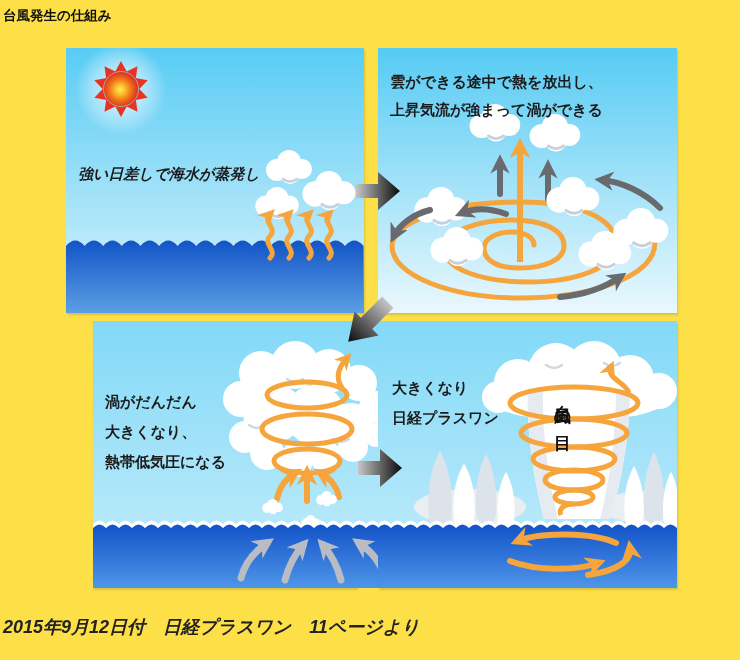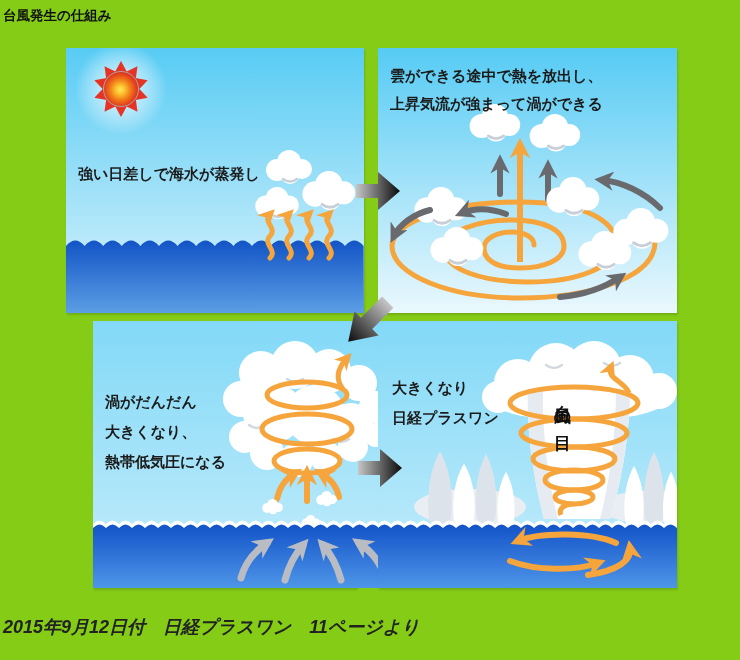--- a/index.html
+++ b/index.html
@@ -1,28 +1,28 @@
 <!DOCTYPE html>
 <html><head>
 <meta charset="utf-8">
 <style>
   html,body{margin:0;padding:0;background:#fff;}
-  #stage{position:relative;width:740px;height:660px;background:#84cc16;overflow:hidden;
+  #stage{position:relative;width:740px;height:660px;background:#fde047;overflow:hidden;
          font-family:"Liberation Sans","DejaVu Sans",sans-serif;}
   .page-title{position:absolute;left:3px;top:7px;font-size:13.5px;font-weight:bold;color:#111;}
   .source{position:absolute;left:3px;top:615px;font-size:18px;font-weight:bold;color:#222;font-style:italic;}
   .panel{position:absolute;box-shadow:1px 2px 2px rgba(0,0,0,0.14);}
   .panel svg{position:absolute;left:0;top:0;}
-  #panel1{left:66px;top:48px;width:298px;height:265px;}
+  #panel1{left:66px;top:48px;width:298px;height:265px;font-style:italic;}
   #panel2{left:378px;top:48px;width:299px;height:265px;}
   #panel3{left:66px;top:321px;width:264px;height:267px;margin-left:27px;}
   #panel4{left:378px;top:321px;width:299px;height:267px;}
   .cap{position:absolute;font-size:15px;font-weight:600;color:#1a1a1a;line-height:28px;white-space:nowrap;}
   #panel1 .cap{left:12px;top:112px;}
-  #panel2 .cap{left:12px;top:14px;}
+  #panel2 .cap{left:12px;top:20px;text-align:right;}
   #panel3 .cap{left:12px;top:66px;line-height:30px;}
   #panel4 .cap{left:14px;top:52px;line-height:30px;}
   .eye-label{position:absolute;left:176px;top:70px;writing-mode:vertical-rl;text-orientation:upright;
              font-size:17px;font-weight:bold;color:#111;letter-spacing:4px;line-height:1;}
   .step-arrow{position:absolute;}
 </style>
 </head>
 <body>
 
 <div id="stage">

